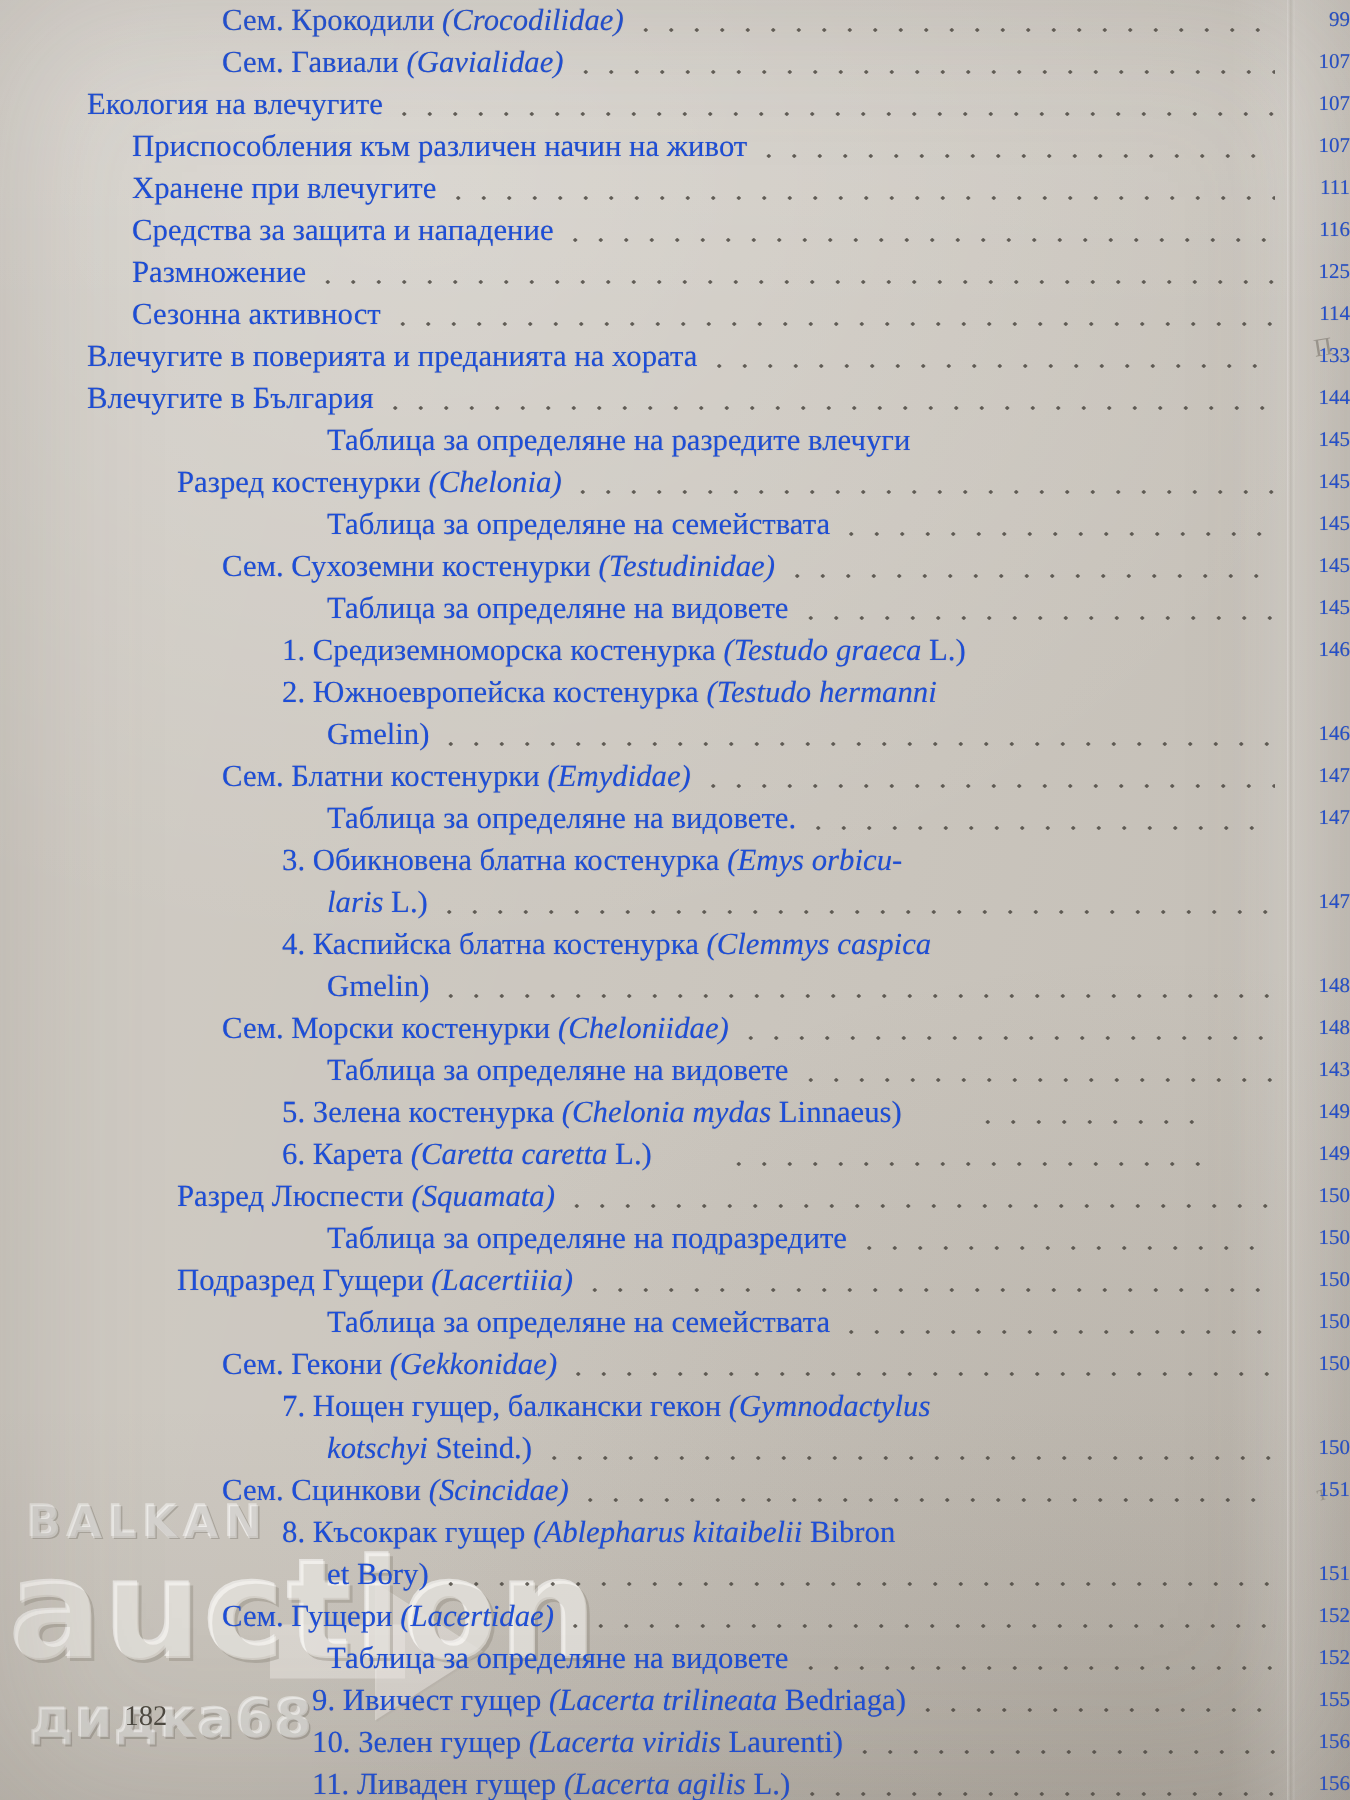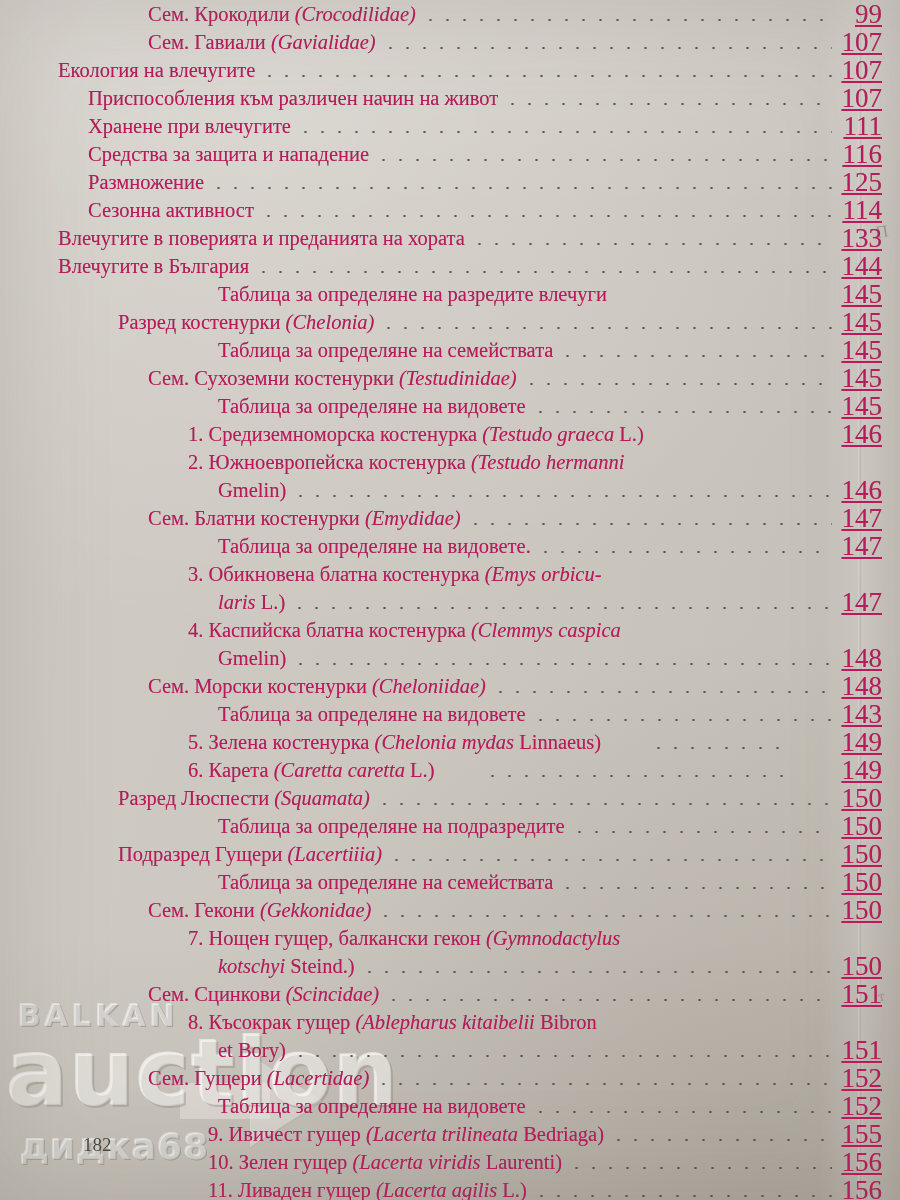--- a/index.html
+++ b/index.html
@@ -83,46 +83,44 @@
     position: absolute;
     left: 0; top: 0;
     width: 900px;
     padding: 0;
   }
   .row {
     position: relative;
     display: flex;
     align-items: flex-end;
     height: 28px;
-    color: #be185d;
+    color: #1d4ed8;
     font-size: 20.5px;
     line-height: 28px;
-    padding-right: 18px;
     white-space: nowrap;
     text-shadow: 0 0 0.6px rgba(50,46,40,0.35);
   }
   .row .txt { flex: 0 0 auto; }
   .row .leader {
     flex: 1 1 auto;
     margin: 0 6px 6px 6px;
     min-width: 8px;
     height: 4px;
     background-image: radial-gradient(circle, #4a463f 1.0px, rgba(0,0,0,0) 1.3px);
     background-size: 17px 4px;
     background-position: left center;
     background-repeat: repeat-x;
     opacity: 0.85;
   }
   .row.noleader .leader { background-image: none; }
   .row .pg {
     flex: 0 0 auto;
     width: 44px;
     text-align: right;
-    font-size: 27px;
-    text-decoration: underline;
+    font-size: 14px;
   }
   .row .pg.blank { visibility: hidden; }
   i, .it { font-style: italic; }
 
   
   .ind-0  { padding-left: 58px; }
   .ind-1  { padding-left: 88px; }
   .ind-2  { padding-left: 118px; }
   .ind-3  { padding-left: 148px; }
   .ind-4  { padding-left: 188px; gap: 43px; }

